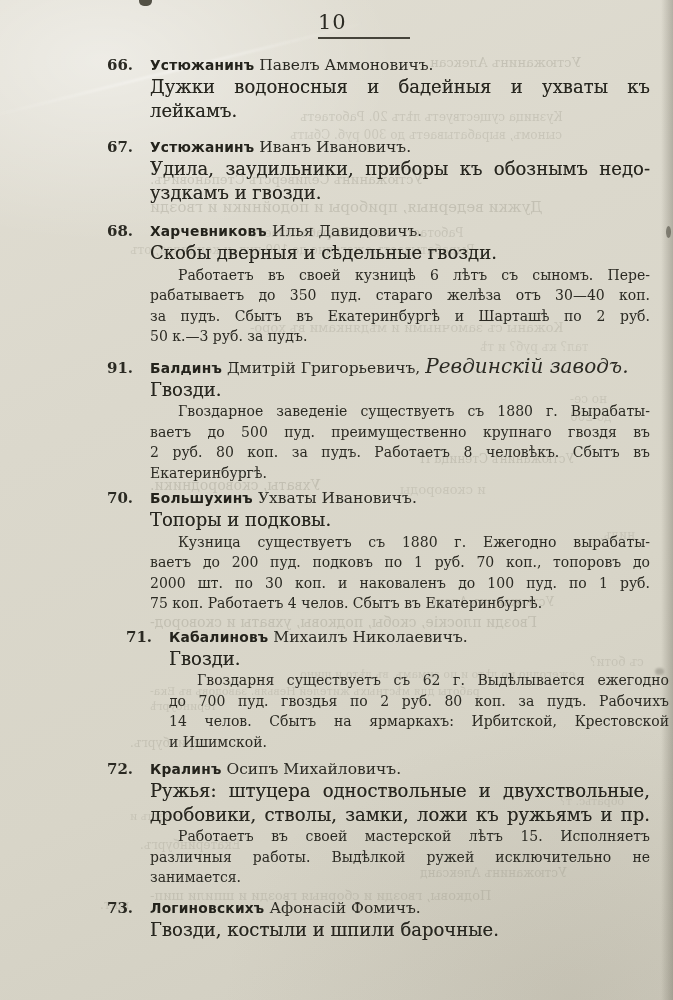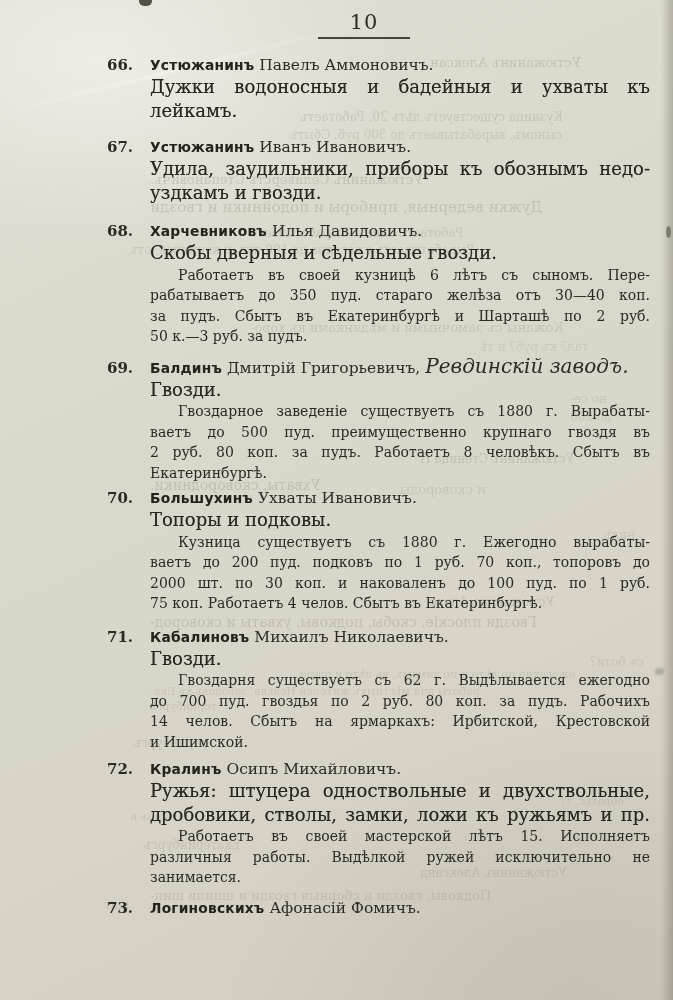--- a/index.html
+++ b/index.html
@@ -20,31 +20,31 @@
   .speck{position:absolute;background:#38362c;border-radius:50%;}
   .speck.s1{left:139px;top:0;width:13px;height:6px;opacity:.85;border-radius:0 0 5px 5px;}
   .speck.s2{left:666px;top:226px;width:5px;height:12px;opacity:.5;}
   .speck.s3{left:655px;top:668px;width:9px;height:7px;opacity:.25;filter:blur(1px);}
 
   .ghost-layer{position:absolute;inset:0;z-index:1;pointer-events:none;}
   .ghost{position:absolute;color:#8e8b7c;transform:scaleX(-1);
          filter:blur(0.7px);white-space:nowrap;font-family:"DejaVu Serif",serif;}
 
   .content{position:relative;z-index:2;padding-top:10px;}
-  .pageno-wrap{width:92px;margin-left:318px;text-align:center;
+  .pageno-wrap{width:92px;margin-left:318px;text-align:left;
          border-bottom:2px solid #45433a;padding-bottom:3px;}
   .pageno{font-size:21px;letter-spacing:1px;}
 
   .entries{margin-top:16px;padding-left:107px;padding-right:34px;}
   .entry{margin:0;}
   .entry:nth-of-type(2){margin-top:15px;}
   .entry:nth-of-type(3){margin-top:17px;}
   .entry:nth-of-type(4){margin-top:9px;}
   .entry:nth-of-type(5){margin-top:5px;}
-  .entry:nth-of-type(6){margin-top:13px;}
+  .entry:nth-of-type(6){margin-top:13px;margin-left:19px;}
   .entry:nth-of-type(7){margin-top:7px;}
   .entry:nth-of-type(8){margin-top:10px;}
 
   .name-row{font-size:15.5px;line-height:20px;white-space:nowrap;}
   .entry-num{display:inline-block;width:43px;font-weight:bold;font-size:15px;}
   .surname{font-family:"DejaVu Sans",sans-serif;font-weight:bold;font-size:13.8px;
            letter-spacing:0.2px;color:#24231c;}
   .name-rest{font-size:15.5px;}
   .name-note{font-style:italic;font-size:20px;}
 
@@ -132,21 +132,21 @@
     <div class="body-par">
             <div class="line j first">Работаетъ въ своей кузницѣ 6 лѣтъ съ сыномъ. Пере-</div>
             <div class="line j">рабатываетъ до 350 пуд. стараго желѣза отъ 30—40 коп.</div>
             <div class="line j">за пудъ. Сбытъ въ Екатеринбургѣ и Шарташѣ по 2 руб.</div>
             <div class="line">50 к.—3 руб. за пудъ.</div>
           </div>
   </div>
 
   <div class="entry">
     <div class="name-row">
-      <span class="entry-num">69.</span><span class="surname">Балдинъ</span> <span class="name-rest">Дмитрій Григорьевичъ,</span> <span class="name-note">Ревдинскій заводъ.</span>
+      <span class="entry-num">91.</span><span class="surname">Балдинъ</span> <span class="name-rest">Дмитрій Григорьевичъ,</span> <span class="name-note">Ревдинскій заводъ.</span>
     </div>
     <div class="product">
             <div class="line">Гвозди.</div>
           </div>
     <div class="body-par">
             <div class="line j first">Гвоздарное заведеніе существуетъ съ 1880 г. Вырабаты-</div>
             <div class="line j">ваетъ до 500 пуд. преимущественно крупнаго гвоздя въ</div>
             <div class="line j">2 руб. 80 коп. за пудъ. Работаетъ 8 человѣкъ. Сбытъ въ</div>
             <div class="line">Екатеринбургѣ.</div>
           </div>
@@ -194,16 +194,19 @@
             <div class="line j first">Работаетъ въ своей мастерской лѣтъ 15. Исполняетъ</div>
             <div class="line j">различныя работы. Выдѣлкой ружей исключительно не</div>
             <div class="line">занимается.</div>
           </div>
   </div>
 
   <div class="entry">
     <div class="name-row">
       <span class="entry-num">73.</span><span class="surname">Логиновскихъ</span> <span class="name-rest">Афонасій Фомичъ.</span> 
     </div>
+    <div class="product">
+            <div class="line">Гвозди, костыли и шпили барочные.</div>
+          </div>
   </div>
 </div>
   </div>
 </div>
 
 </body></html>

